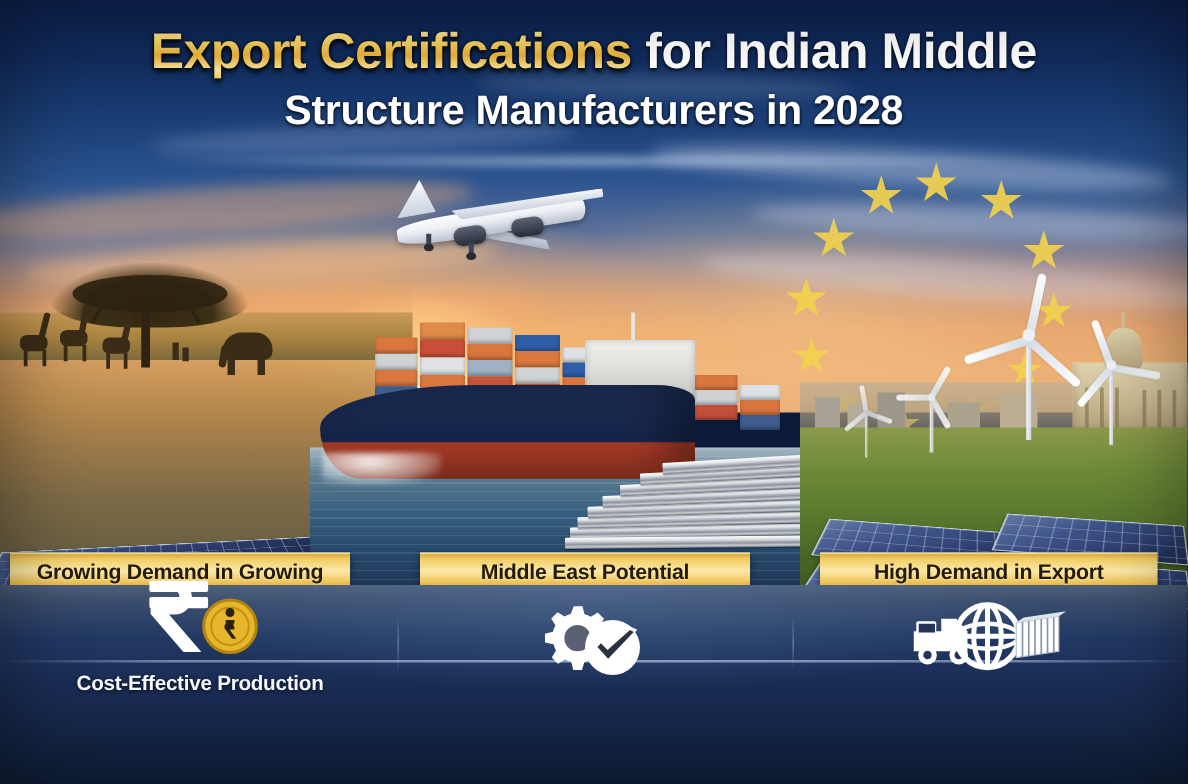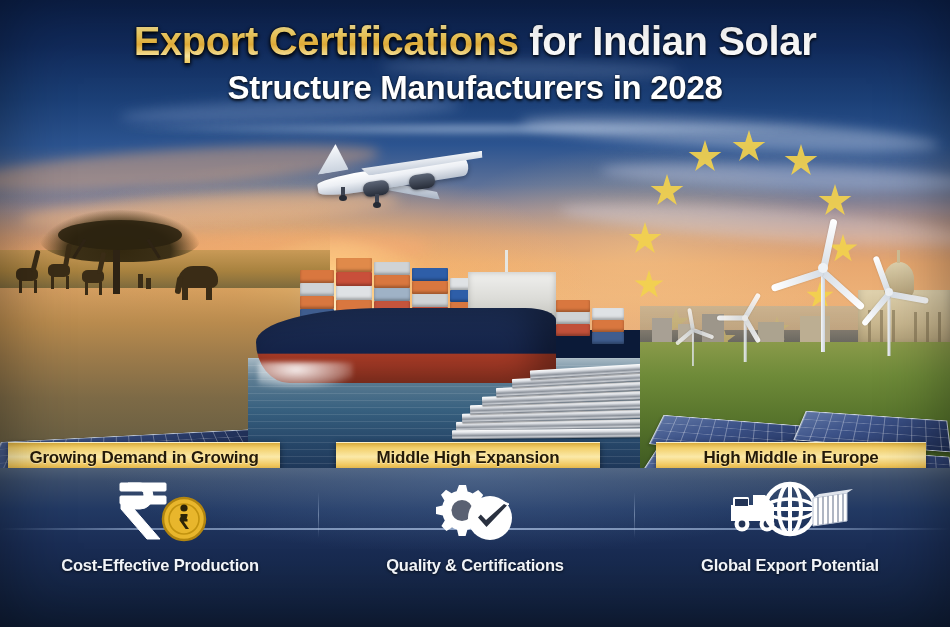--- a/index.html
+++ b/index.html
@@ -451,31 +451,31 @@
     <div class="gear" style="left:70px; top:57px;"></div>
     <div class="gearwheel" style="left:68px; top:65px;"></div>
     <div class="gear" style="left:36px; top:50px;"></div>
     <div class="gearwheel" style="left:34px; top:58px;"></div>
   </div>
 
   <div class="banner" style="left:8px; top:442px; width:272px;">
     <span>Growing Demand in Growing</span>
   </div>
   <div class="banner" style="left:336px; top:442px; width:264px;">
-    <span>Middle High Expansion</span>
+    <span>Middle East Potential</span>
   </div>
   <div class="banner" style="left:656px; top:442px; width:270px;">
-    <span>High Middle in Europe</span>
+    <span>High Demand in Export</span>
   </div>
 
   <div class="bottom"></div>
   <div class="sep" style="left:318px;"></div>
   <div class="sep" style="left:634px;"></div>
 
-  <div class="feat" style="left:10px; top:478px;">
+  <div class="feat" style="left:10px; top:460px;">
     <div class="ico">
       <svg width="112" height="64" viewBox="0 0 112 64">
         <g fill="#ffffff" stroke="#ffffff" stroke-width="1">
           <rect x="16" y="4" width="46" height="8" rx="1"></rect>
           <rect x="16" y="17" width="46" height="8" rx="1"></rect>
           <path d="M24 4 h12 a13 13 0 0 1 0 26 h-6 l26 30 h-13 L17 30 v-8 h17 a6 6 0 0 0 0 -12 H24 z"></path>
         </g>
         <circle cx="80" cy="40" r="21" fill="#e8b62c" stroke="#b3860f" stroke-width="2.5"></circle>
         <circle cx="80" cy="40" r="15" fill="none" stroke="#c2930f" stroke-width="1.6"></circle>
         <circle cx="80" cy="29" r="3.6" fill="#2b2308"></circle>
@@ -490,21 +490,20 @@
       <svg width="112" height="64" viewBox="0 0 112 64">
         <g fill="#ffffff">
           <path d="M40 6 l7 0 1.6 6.4 a16 16 0 0 1 5 2 l5.6-3.4 5 5 -3.4 5.6 a16 16 0 0 1 2 5 L69 28 l0 7 -6.4 1.6 a16 16 0 0 1 -2 5 l3.4 5.6 -5 5 -5.6-3.4 a16 16 0 0 1 -5 2 L46.6 57 l-7 0 -1.6-6.4 a16 16 0 0 1 -5-2 l-5.6 3.4 -5-5 3.4-5.6 a16 16 0 0 1 -2-5 L17 35 l0-7 6.4-1.6 a16 16 0 0 1 2-5 L22 15.8 l5-5 5.6 3.4 a16 16 0 0 1 5-2 z"></path>
         </g>
         <circle cx="43" cy="31.5" r="10.5" fill="#5a6172"></circle>
         <circle cx="71" cy="39" r="22" fill="#ffffff"></circle>
         <path d="M58 39 l9 10 23 -24 -6.5 -3 L66.5 39 l-4.5 -5 z" fill="#ffffff" stroke="#ffffff" stroke-width="1"></path>
         <path d="M59 38.5 l8.5 9.5 20.5 -21.5 -3 -1.5 L67 41 l-5.2 -5.5 z" fill="#2a3140"></path>
       </svg>
     </div>
-    <div class="lbl">Quality &amp; Certifications</div>
   </div>
 
   <div class="feat" style="left:640px; top:478px;">
     <div class="ico">
       <svg width="130" height="64" viewBox="0 0 130 64">
 
         <g fill="#ffffff">
           <path d="M6 26 h22 v-10 h12 l9 10 v16 H6 z"></path>
           <rect x="8" y="18" width="16" height="9" rx="1.5" fill="#ffffff"></rect>
         </g>
@@ -527,25 +526,24 @@
             <line x1="93" y1="18.3" x2="93" y2="46.3"></line>
               <line x1="98" y1="17.6" x2="98" y2="45.6"></line>
             <line x1="103" y1="16.9" x2="103" y2="44.9"></line>
               <line x1="108" y1="16.2" x2="108" y2="44.2"></line>
             <line x1="113" y1="15.5" x2="113" y2="43.5"></line>
               <line x1="118" y1="14.8" x2="118" y2="42.8"></line>
           </g>
         </g>
       </svg>
     </div>
-    <div class="lbl">Global Export Potential</div>
   </div>
 
   <div class="titleglow"></div>
   <div class="title">
     <div class="l1">
-      <span class="gold">Export Certifications</span><span class="white"> for Indian Solar</span>
+      <span class="gold">Export Certifications</span><span class="white"> for Indian Middle</span>
     </div>
     <div class="l2 white">Structure Manufacturers in 2028</div>
   </div>
 
   <div class="vign"></div>
 </div>
 
 </body></html>

